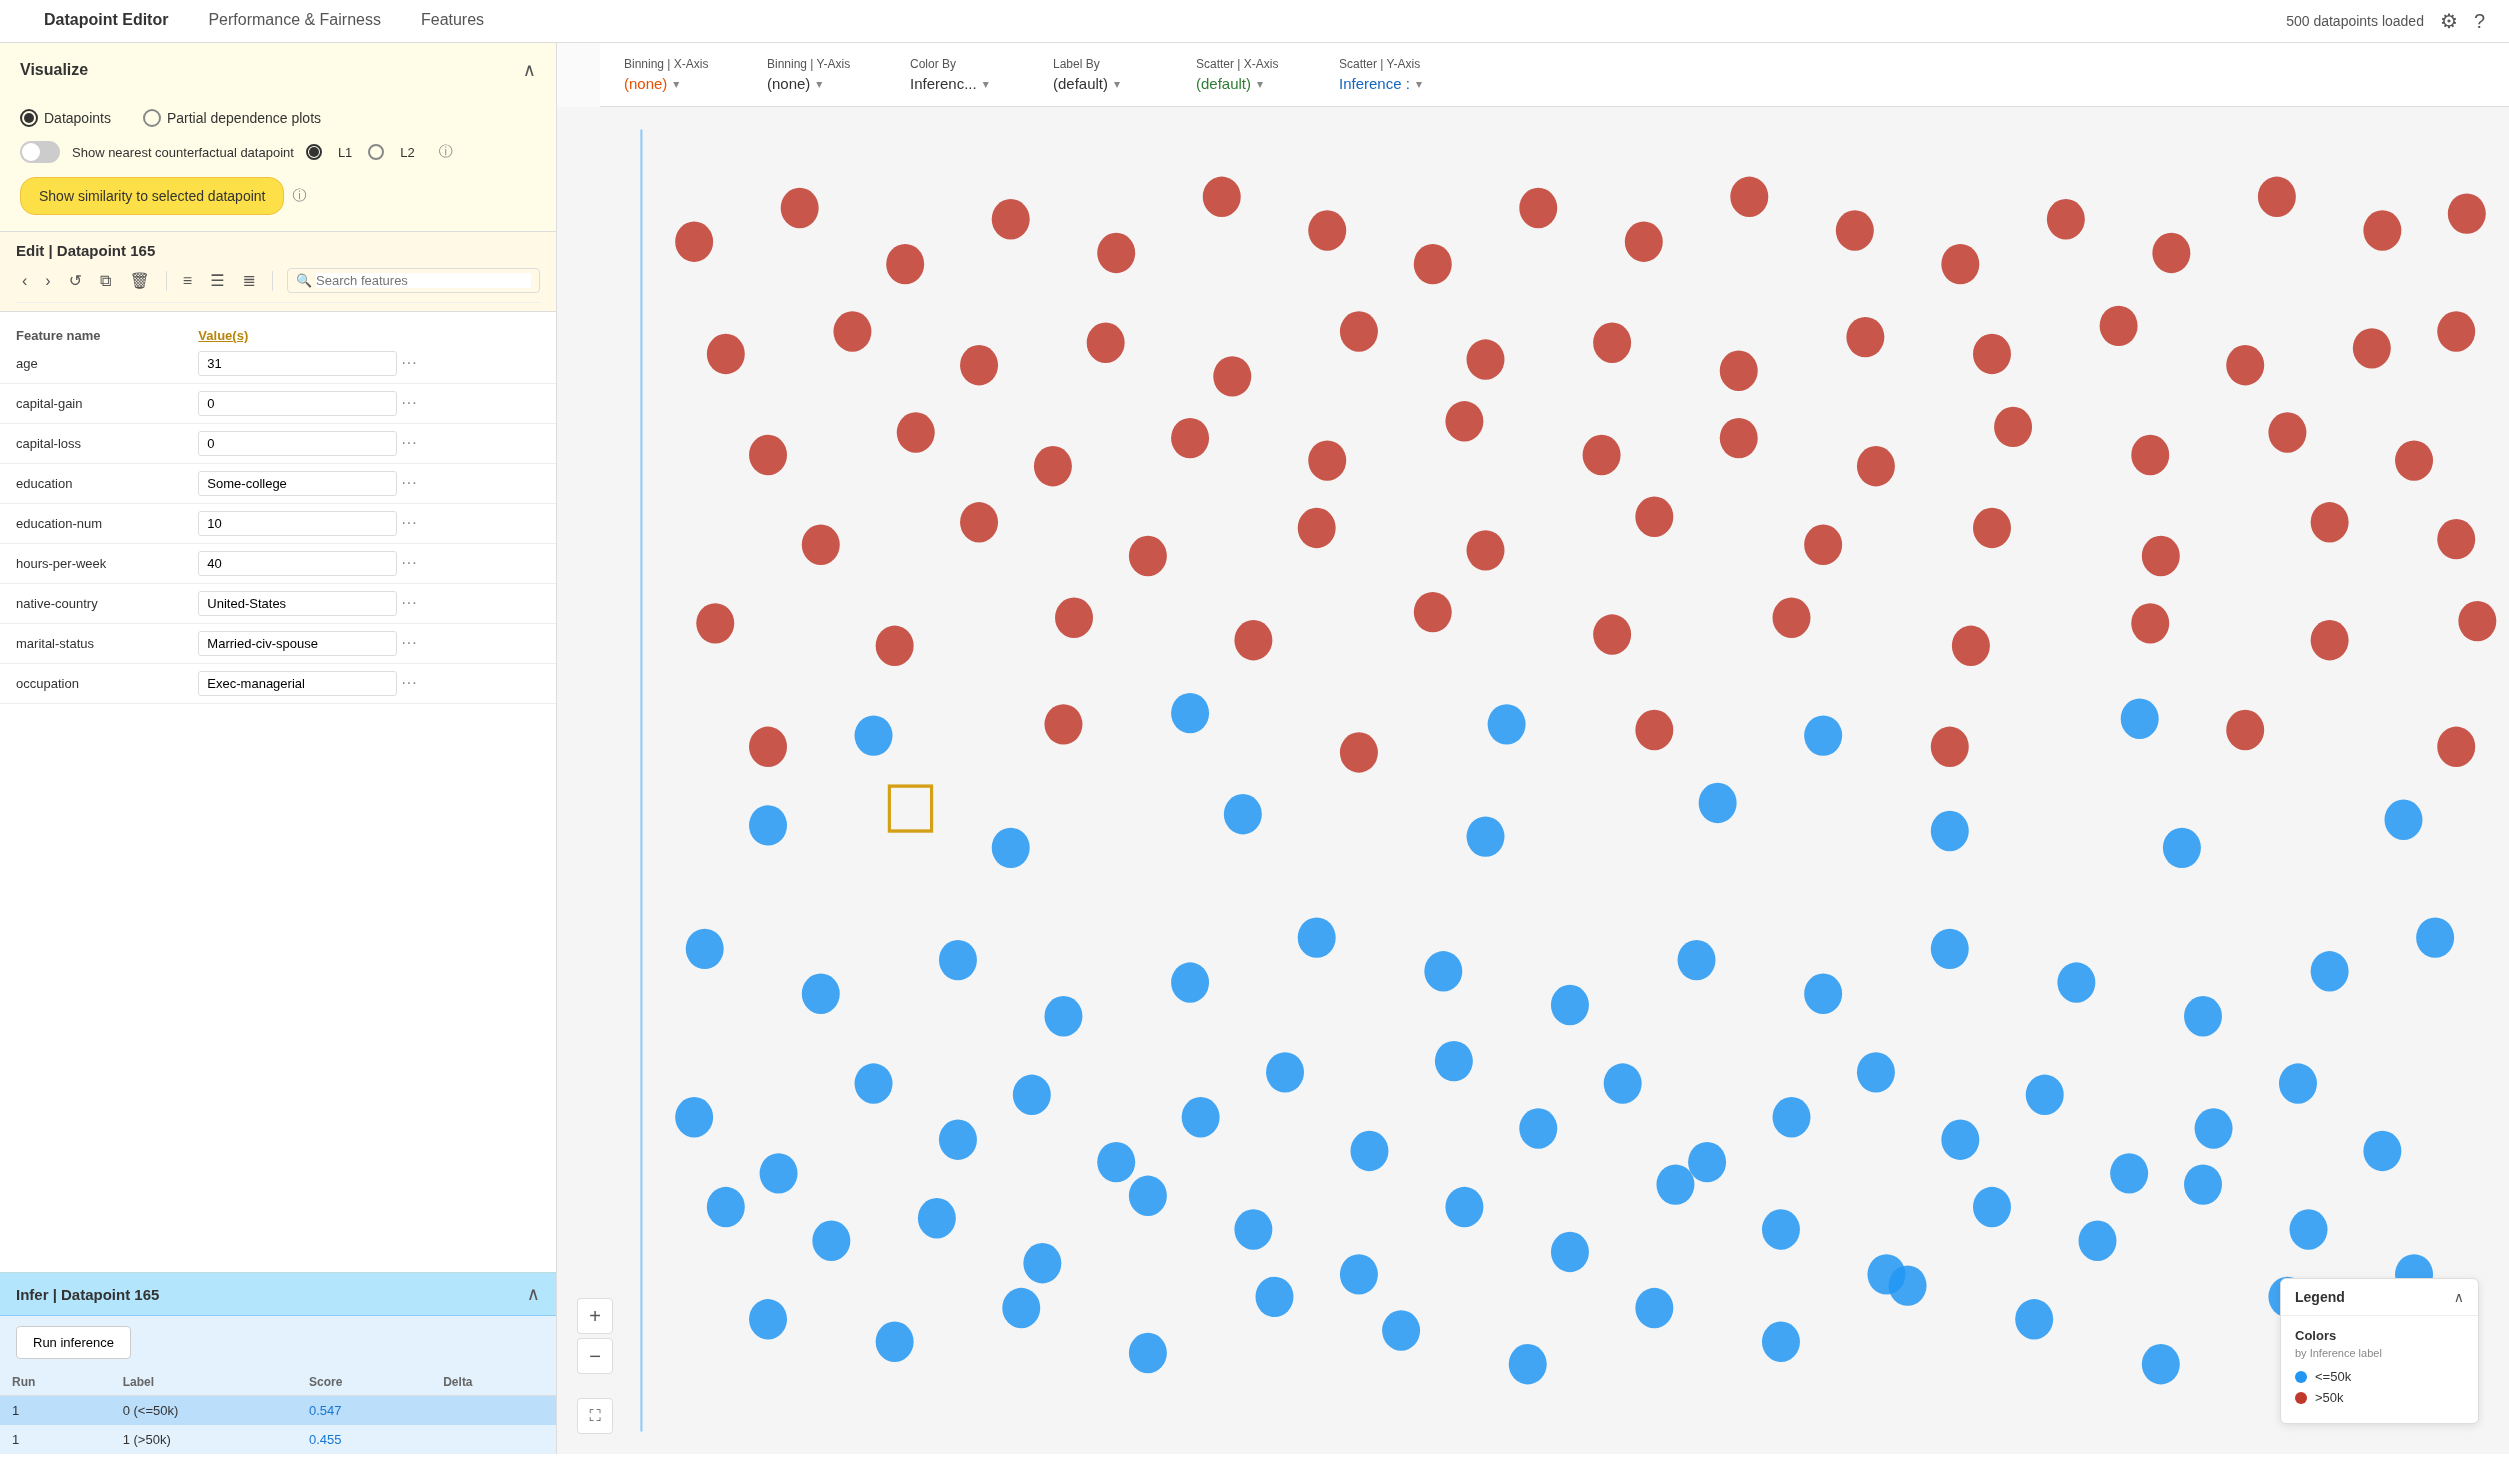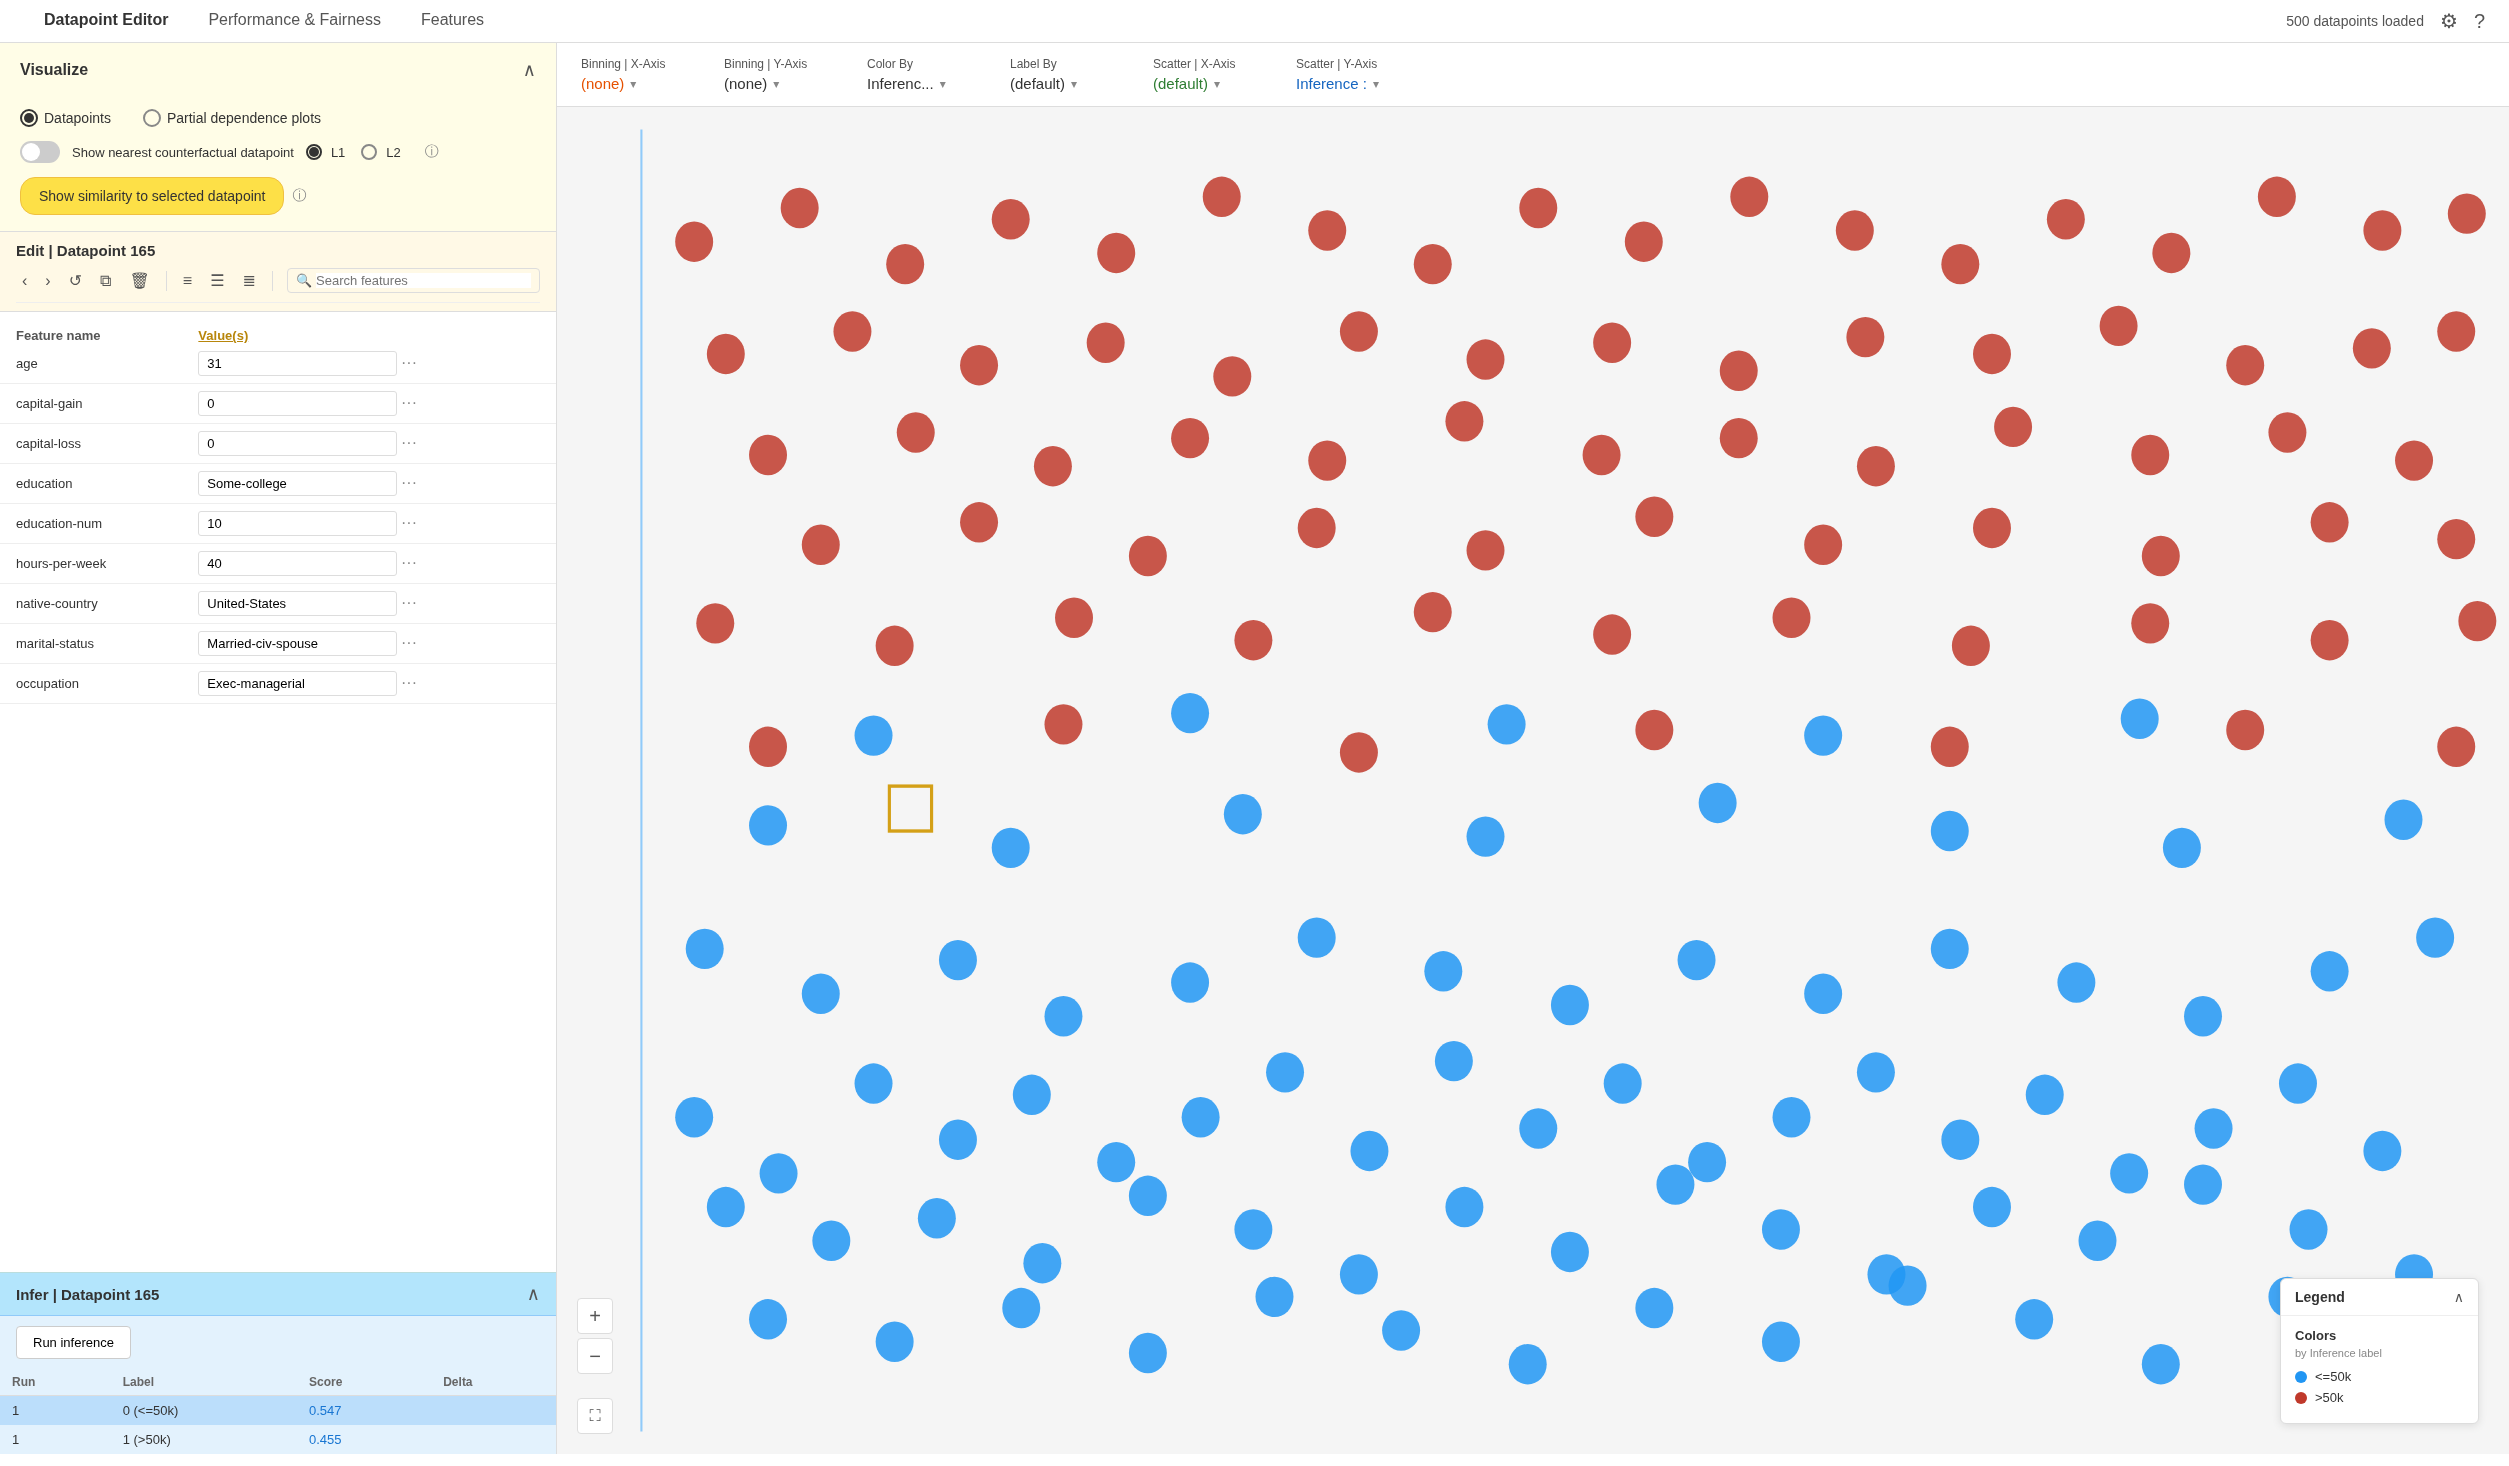--- a/index.html
+++ b/index.html
@@ -83,21 +83,21 @@
     .toggle {
       width: 40px; height: 22px; border-radius: 11px; background: #ccc;
       position: relative; cursor: pointer;
     }
     .toggle-knob {
       width: 18px; height: 18px; border-radius: 50%; background: #fff;
       position: absolute; top: 2px; left: 2px; transition: left 0.2s;
     }
 
     .l-options { display: flex; align-items: center; gap: 16px; }
-    .radio-small { display: flex; align-items: center; gap: 9px; font-size: 13px; }
+    .radio-small { display: flex; align-items: center; gap: 16px; font-size: 13px; }
     .radio-small .radio-circle { width: 16px; height: 16px; }
 
     .similarity-btn {
       background: #fde047;
       border: 1px solid #f0c040;
       padding: 10px 18px;
       border-radius: 15px;
       font-size: 14px;
       cursor: pointer;
       color: #333;
@@ -188,20 +188,21 @@
 
     
     .controls-bar {
       display: flex;
       gap: 24px;
       padding: 14px 24px;
       border-bottom: 1px solid #ddd;
       background: #fff;
       align-items: flex-start;
       flex-wrap: wrap;
+      margin-left: 43px;
     }
     .control-item { display: flex; flex-direction: column; gap: 4px; min-width: 119px; }
     .control-label { font-size: 12px; color: #555; }
     .control-select {
       display: flex; align-items: center; gap: 4px; cursor: pointer;
       font-size: 15px; font-weight: 500;
     }
     .control-select.orange { color: #e65100; }
     .control-select.green { color: #2e7d32; }
     .control-select.blue { color: #1565c0; }

